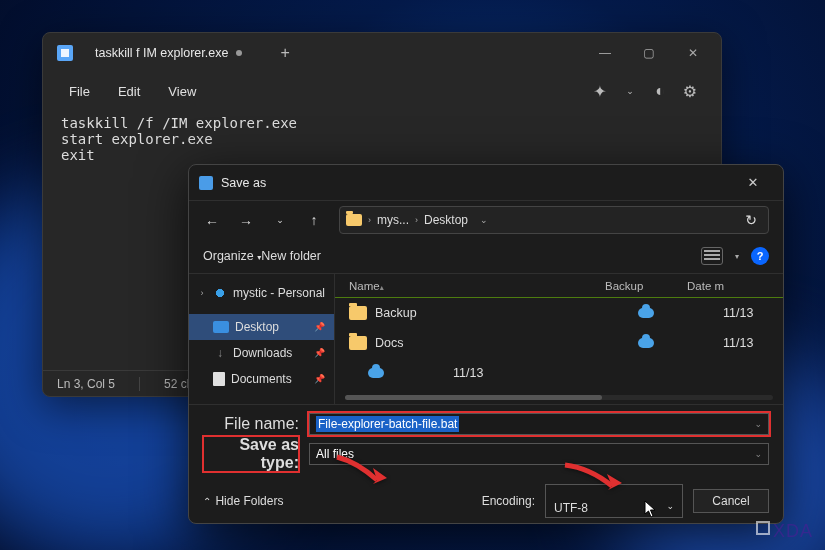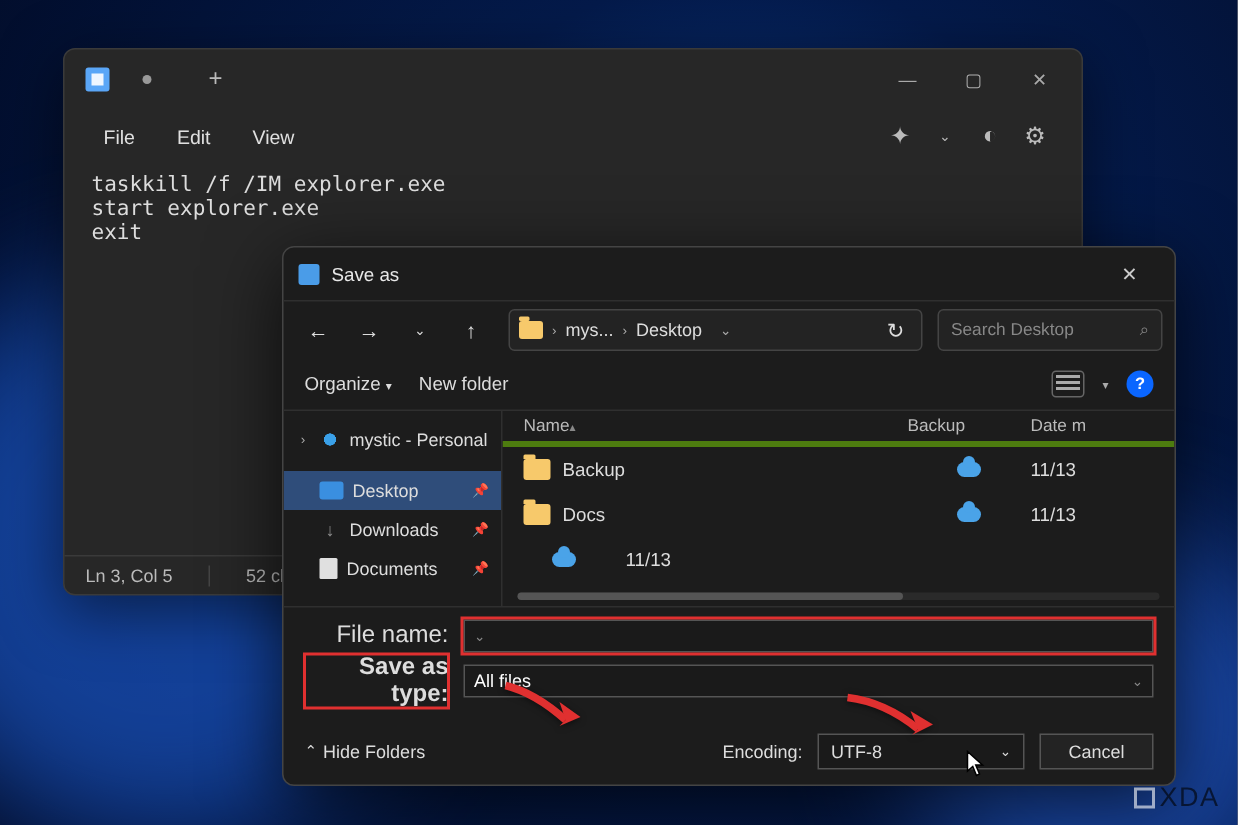--- a/index.html
+++ b/index.html
@@ -48,87 +48,88 @@
 .sa-nav { display:flex; align-items:center; height: 38px; padding: 0 8px; gap: 4px; }
 .sa-nav .navbtn { width: 30px; height: 28px; display:flex; align-items:center; justify-content:center; color:#ddd; font-size: 14px;}
 .sa-crumb { flex:1; display:flex; align-items:center; height: 28px; border: 1px solid #444; border-radius:4px; margin: 0 6px; padding: 0 6px; gap:6px; background:#232323;}
 .sa-crumb .folder-ic { width:16px; height:12px; background:#f7c96b; border-radius:2px; position:relative;}
 .sa-crumb .folder-ic::before { content:''; position:absolute; top:-3px; left:0; width:7px; height:3px; background:#f7c96b; border-radius:1px;}
 .sa-crumb .seg { font-size: 12px; color:#ddd; }
 .sa-crumb .chev { font-size: 9px; color:#aaa; }
 .sa-crumb .reload { margin-left:auto; }
 .sa-search { width: 150px; height: 28px; border:1px solid #444; border-radius:4px; background:#232323; display:flex; align-items:center; padding: 0 8px; justify-content: space-between;}
 .sa-search span { font-size: 11.5px; color:#888; }
-.sa-toolbar { display:flex; align-items:center; height: 34px; padding: 0 14px; gap: 18px; }
+.sa-toolbar { display:flex; align-items:center; height: 34px; padding: 0 14px; }
 .sa-toolbar .tb { font-size: 12.5px; color:#ddd; }
 .sa-toolbar .right { margin-left:auto; display:flex; align-items:center; gap:12px;}
 .sa-toolbar .view-ic { width:22px; height:18px; border:1px solid #666; border-radius:3px; display:flex; flex-direction:column; gap:2px; padding:2px;}
 .sa-toolbar .view-ic div { height:2px; background:#aaa; }
 .sa-toolbar .help-ic { width:18px; height:18px; border-radius:50%; background:#0a66ff; color:#fff; font-size:11px; display:flex; align-items:center; justify-content:center; font-weight:bold;}
 .sa-body { flex:1; display:flex; border-top:1px solid #2f2f2f; border-bottom:1px solid #2f2f2f; overflow:hidden; min-height: 0;}
 .sa-side { width: 146px; border-right:1px solid #2f2f2f; padding: 6px 0; overflow:hidden;}
 .sa-side .srow { display:flex; align-items:center; height:26px; padding: 0 8px; gap:6px; font-size:12px; color:#ddd;}
 .sa-side .srow.sel { background:#2f4d7a; }
 .sa-side .pin { margin-left:auto; font-size:9px; color:#888;}
 .sa-side .sic { width:16px; height:12px; }
 .ic-onedrive { background: radial-gradient(circle, #3aa0e8 40%, transparent 42%); border-radius:50%; width:14px; height:14px;}
 .ic-desktop { background:#3a8fe0; border-radius:2px;}
 .ic-dl { width:14px; height:14px; display:flex; align-items:center; justify-content:center; color:#888;}
 .ic-doc { background:#e0e0e0; border-radius:1px; width:12px; height:14px;}
 .sa-side .exp { width:10px; font-size:9px; color:#aaa; text-align:center;}
 .sa-main { flex:1; display:flex; flex-direction:column; overflow:hidden;}
-.sa-cols { display:flex; height: 24px; border-bottom:4px solid #4d7c0f; font-size:11.5px; color:#bbb; align-items:center;}
+.sa-cols { display:flex; height: 24px; border-bottom:1px solid #4d7c0f; font-size:11.5px; color:#bbb; align-items:center;}
 .sa-cols .c1 { width: 270px; padding-left: 14px;}
 .sa-cols .c2 { width: 82px;}
 .sa-cols .c3 { flex:1;}
 .sa-cols .sort { margin-left:auto; margin-right:8px; font-size:8px; color:#888;}
 .sa-rows { flex:1; overflow:hidden;}
 .sa-rows .row { display:flex; align-items:center; height:30px; font-size:12.5px; color:#ddd;}
 .sa-rows .row .rc1 { width:270px; padding-left:14px; display:flex; align-items:center; gap:8px;}
 .sa-rows .row .rc2 { width:82px; display:flex; justify-content:center;}
-.sa-rows .row .rc3 { flex:1;}
+.sa-rows .row .rc3 { flex:1;margin-left:36px;}
 .folder-icon { width:18px; height:14px; background:#f7c96b; border-radius:2px; position:relative;}
 .folder-icon::before { content:''; position:absolute; top:-3px; left:0; width:8px; height:3px; background:#f7c96b; border-radius:1px 1px 0 0;}
 .cloud-icon { width:16px; height:10px; background:#4aa3e8; border-radius:6px; position:relative;}
 .cloud-icon::before { content:''; position:absolute; top:-4px; left:4px; width:8px; height:8px; background:#4aa3e8; border-radius:50%;}
 .sa-hscroll { height:5px; background:#2a2a2a; margin: 2px 10px 4px 10px; border-radius:3px; position:relative;}
 .sa-hscroll .thumb { position:absolute; left:0; width:60%; height:100%; background:#555; border-radius:3px;}
 .sa-fields { padding: 6px 14px 8px 14px; }
 .sa-field { display:flex; align-items:center; height:26px; gap: 10px; margin-bottom:4px;}
 .sa-field label { width: 96px; text-align:right; font-size:16px; color:#ddd;}
 .sa-field .inp { flex:1; height:22px; border:1px solid #555; background:#1a1a1a; color:#fff; font-size:12px; padding: 0 6px; display:flex; align-items:center; justify-content:space-between;}
 .sa-field .inp .chev { font-size:9px; color:#888;}
 .hl-red { outline: 2px solid #e03030; outline-offset: 0px;}
 .sel-text { background:#1a62c7; padding: 1px 2px;}
 .sa-footer { display:flex; align-items:center; height:44px; padding: 0 14px; gap:10px;}
 .sa-footer .hide { font-size:12px; color:#ddd; display:flex; align-items:center; gap:4px;}
 .sa-footer .enc-lbl { margin-left:auto; font-size:12px; color:#ddd;}
-.sa-footer .enc-sel { width:138px; height:24px; border:1px solid #555; background:#1a1a1a; font-size:12px; color:#ddd; display:flex; align-items:center; padding:6px 8px; justify-content:space-between;}
+.sa-footer .enc-sel { width:138px; height:24px; border:1px solid #555; background:#1a1a1a; font-size:12px; color:#ddd; display:flex; align-items:flex-start; padding:16px 8px; justify-content:space-between;}
 .sa-footer .dbtn { width:76px; height:24px; border:1px solid #555; background:#232323; font-size:12px; color:#ddd; display:flex; align-items:center; justify-content:center;}
 .sa-footer .dbtn.primary { background:#2f2f2f;}
 .arrow { position:absolute; pointer-events:none; }
 .arrow svg { filter: drop-shadow(0 1px 2px rgba(0,0,0,0.5));}
 .cursor { position:absolute; width:14px; height:18px; }
-.watermark { position:absolute; bottom:8px; right:12px; font-size:18px; color:#000000; opacity:0.6; font-weight:300; letter-spacing:1px; display:flex; align-items:center; gap:3px;}
+.watermark { position:absolute; bottom:8px; right:12px; font-size:18px; color:#4c1d95; opacity:0.6; font-weight:300; letter-spacing:1px; display:flex; gap:3px;}
 .watermark .sq { width:14px; height:14px; border:2px solid #fff; display:inline-block;}
 </style>
 </head>
 <body>
 
 <div class="bloom b1"></div>
 <div class="bloom b2"></div>
 
 <div class="notepad">
   <div class="np-titlebar">
     <div class="np-icon">
       <svg viewBox="0 0 10 10">
           <rect x="1" y="1" width="8" height="8" fill="#fff" opacity="0.9"></rect>
         </svg>
     </div>
     <div class="np-tab">
+      <span>taskkill f IM explorer.exe</span>
       <span class="dot"></span>
     </div>
     <div class="np-plus">+</div>
     <div class="np-winctrl">
       <div class="ctl">—</div>
       <div class="ctl">▢</div>
       <div class="ctl">✕</div>
     </div>
   </div>
   <div class="np-menubar">
@@ -165,24 +166,20 @@
     <div class="navbtn">↑</div>
     <div class="sa-crumb">
       <div class="folder-ic"></div>
       <span class="chev">›</span>
       <span class="seg">mys...</span>
       <span class="chev">›</span>
       <span class="seg">Desktop</span>
       <span class="chev reload" style="margin-left:6px;">⌄</span>
       <span class="navbtn" style="width:22px; margin-left:auto;">↻</span>
     </div>
-    <div class="sa-search">
-      <span>Search Desktop</span>
-      <span style="color:#888; font-size:11px;">⌕</span>
-    </div>
   </div>
   <div class="sa-toolbar">
     <div class="tb"><span>Organize</span> <span style="font-size:8px;">▾</span></div>
     <div class="tb">New folder</div>
     <div class="right">
       <div class="view-ic">
           <div></div>
           <div></div>
           <div></div>
         </div>
@@ -253,20 +250,21 @@
       </div>
       <div class="sa-hscroll">
           <div class="thumb"></div>
         </div>
     </div>
   </div>
   <div class="sa-fields">
     <div class="sa-field">
       <label>File name:</label>
       <div class="inp hl-red">
+        <span class="sel-text">File-explorer-batch-file.bat</span>
         <span class="chev">⌄</span>
       </div>
     </div>
     <div class="sa-field">
       <label class="hl-red" style="outline-offset:-1px;font-weight:bold;">Save as type:</label>
       <div class="inp">
         <span>All files</span>
         <span class="chev">⌄</span>
       </div>
     </div>

